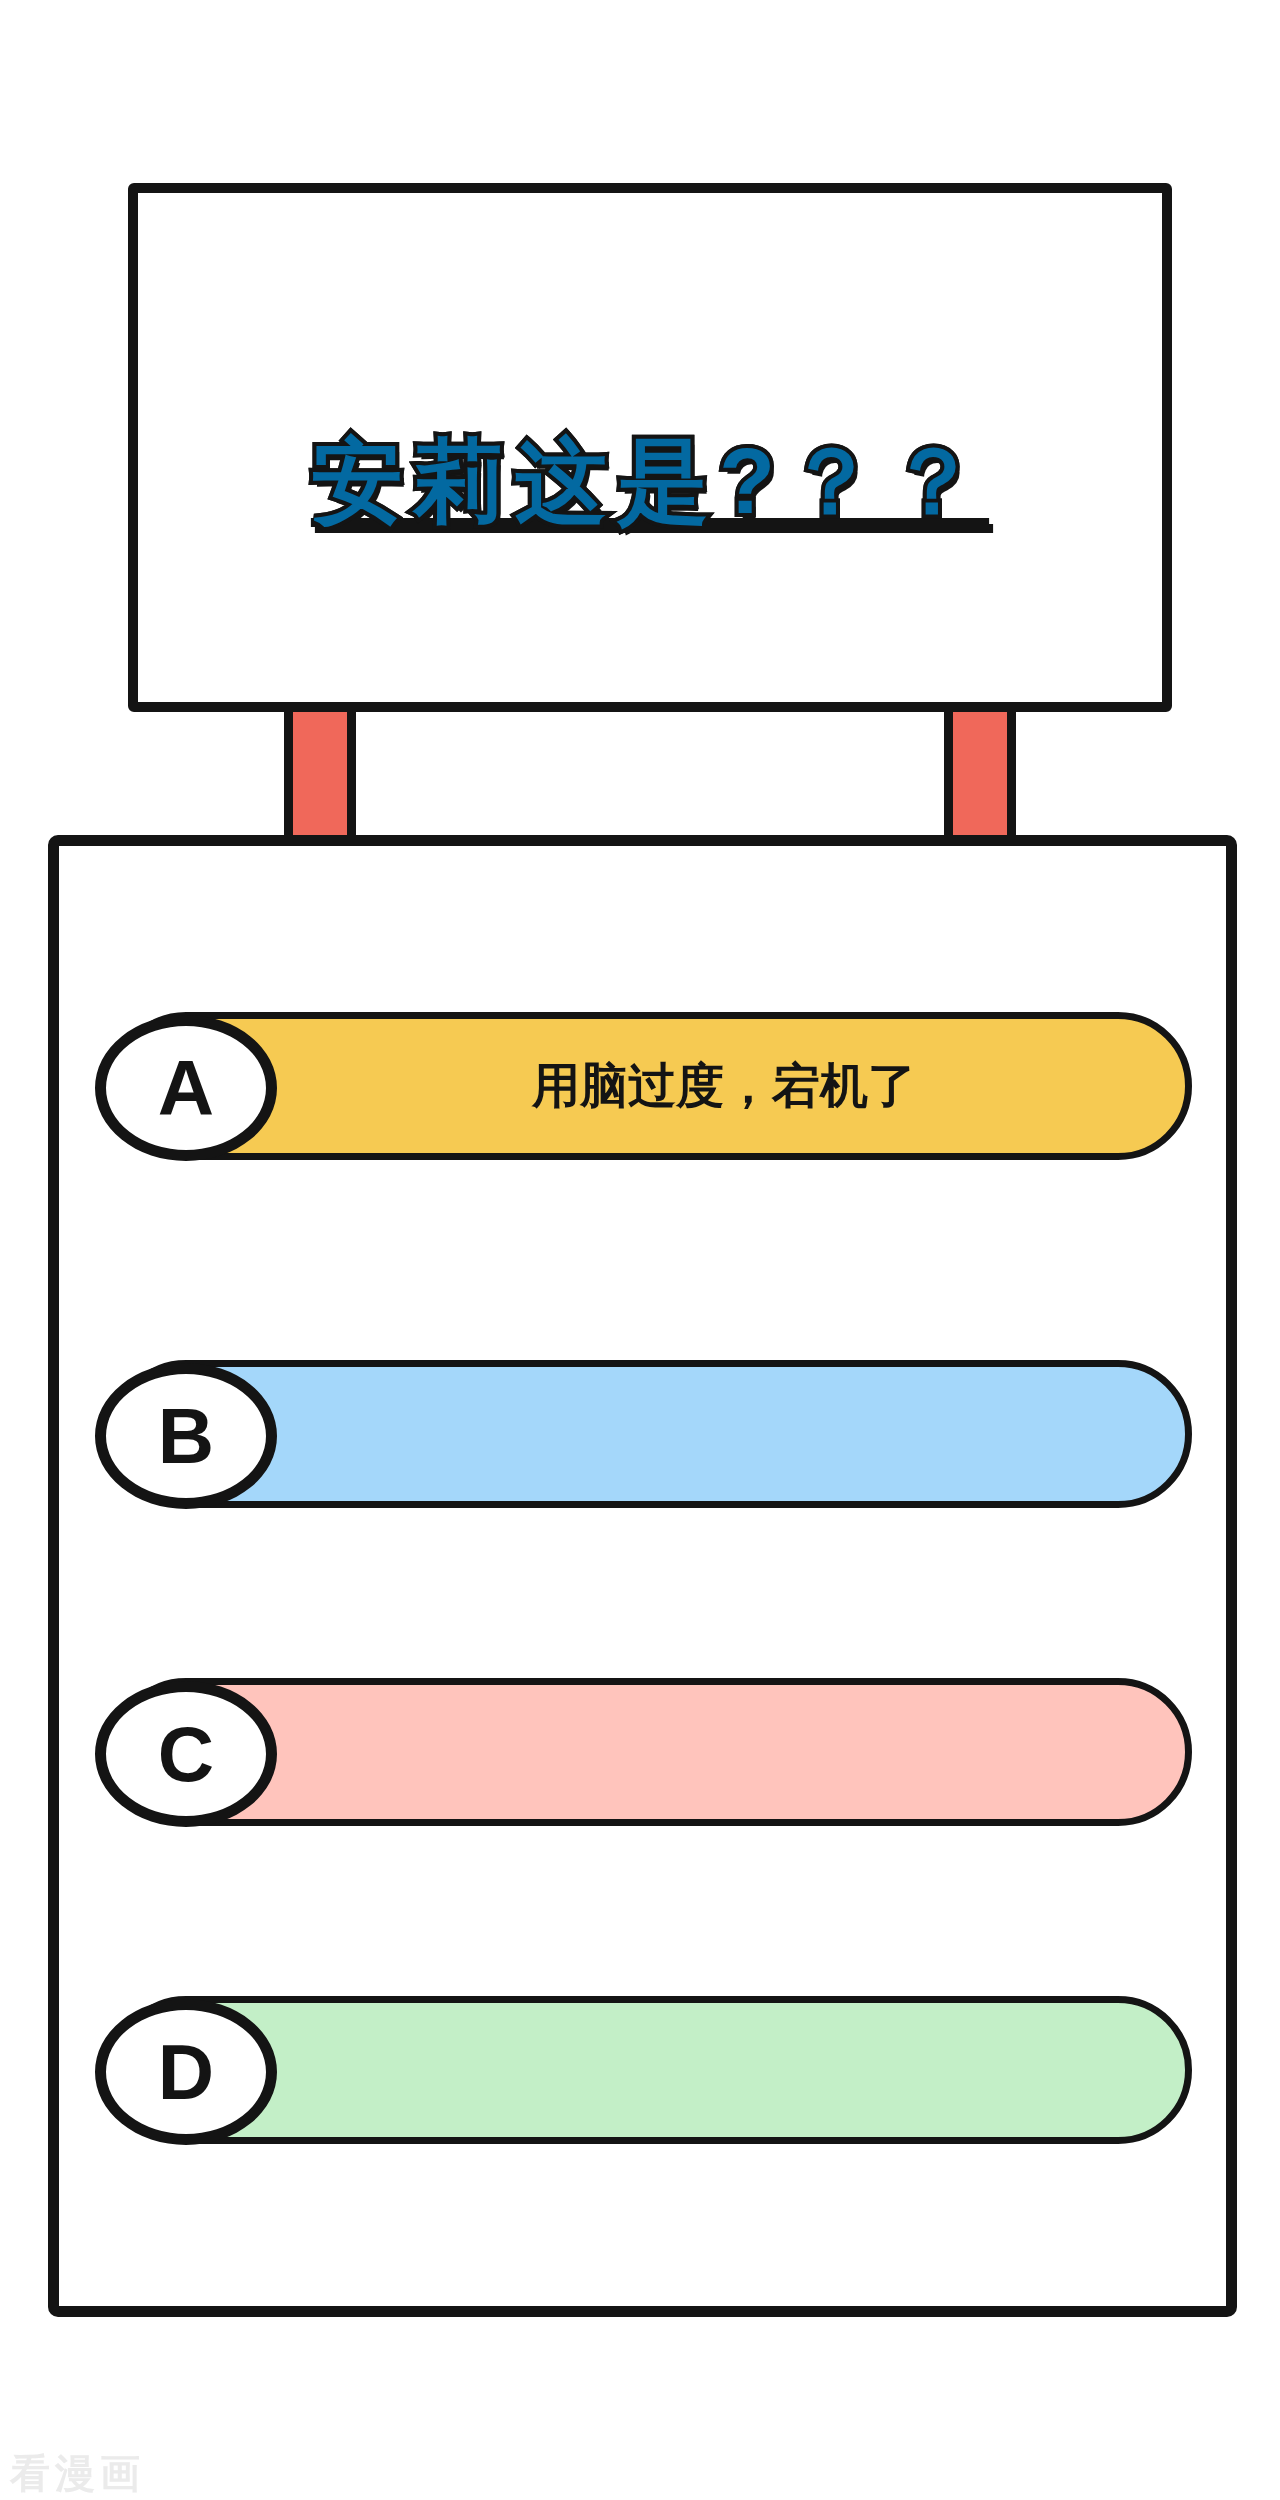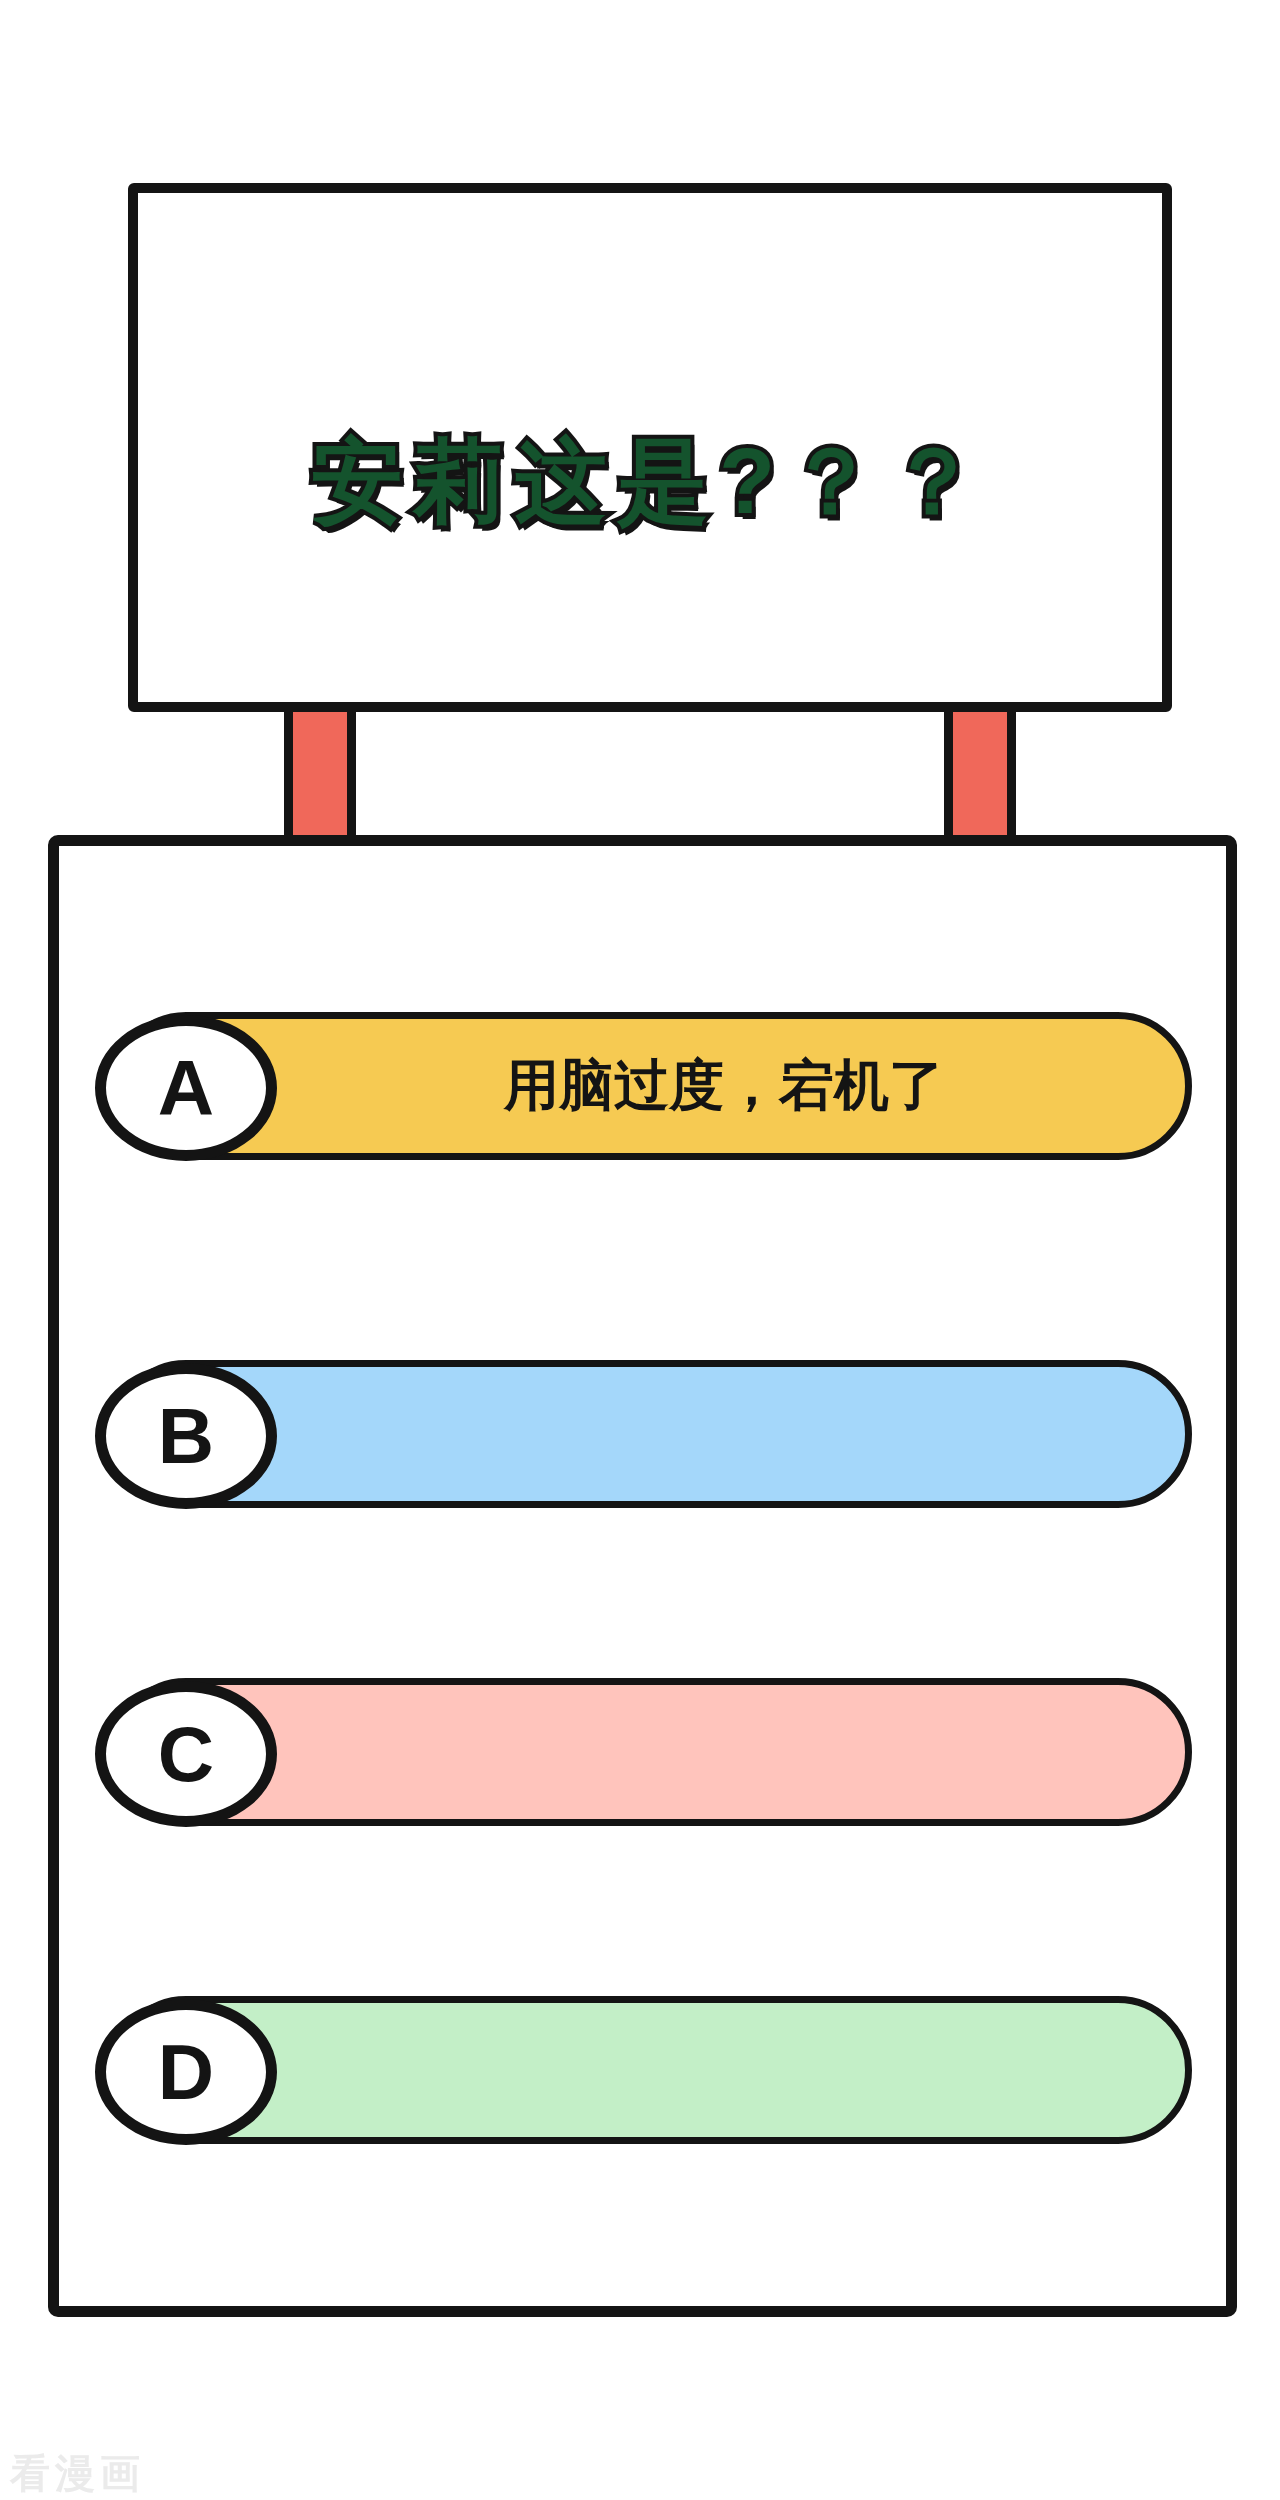--- a/index.html
+++ b/index.html
@@ -91,42 +91,42 @@
     color: #141414;
     line-height: 1;
   }
 
   .pill-label {
     position: absolute;
     left: 160px; right: 16px; top: 0; bottom: 0;
     display: flex;
     align-items: center;
     justify-content: center;
-    font-size: 55px;
+    font-size: 48px;
     font-weight: 700;
     color: #141414;
     white-space: nowrap;
   }
 
   
   .watermark {
     position: absolute;
     left: 10px; top: 2446px;
     font-size: 40px;
     font-weight: 700;
     letter-spacing: 5px;
   }
 </style>
 </head>
 <body>
 
 <div class="canvas">
 
   <div class="sign">
-    <div class="sign-title" style="color: #14532d;">安莉这是?？？</div>
+    <div class="sign-title" style="color: #0369a1; text-decoration: underline;">安莉这是?？？</div>
   </div>
 
   <div class="post post-left" style="background-color: rgb(240, 104, 90);"></div>
   <div class="post post-right" style="background-color: rgb(240, 104, 90);"></div>
 
   <div class="answer-box">
 
     <div class="pill pill-a" style="background-color: rgb(246, 202, 82);">
       <div class="bubble">
         <span>A</span>

